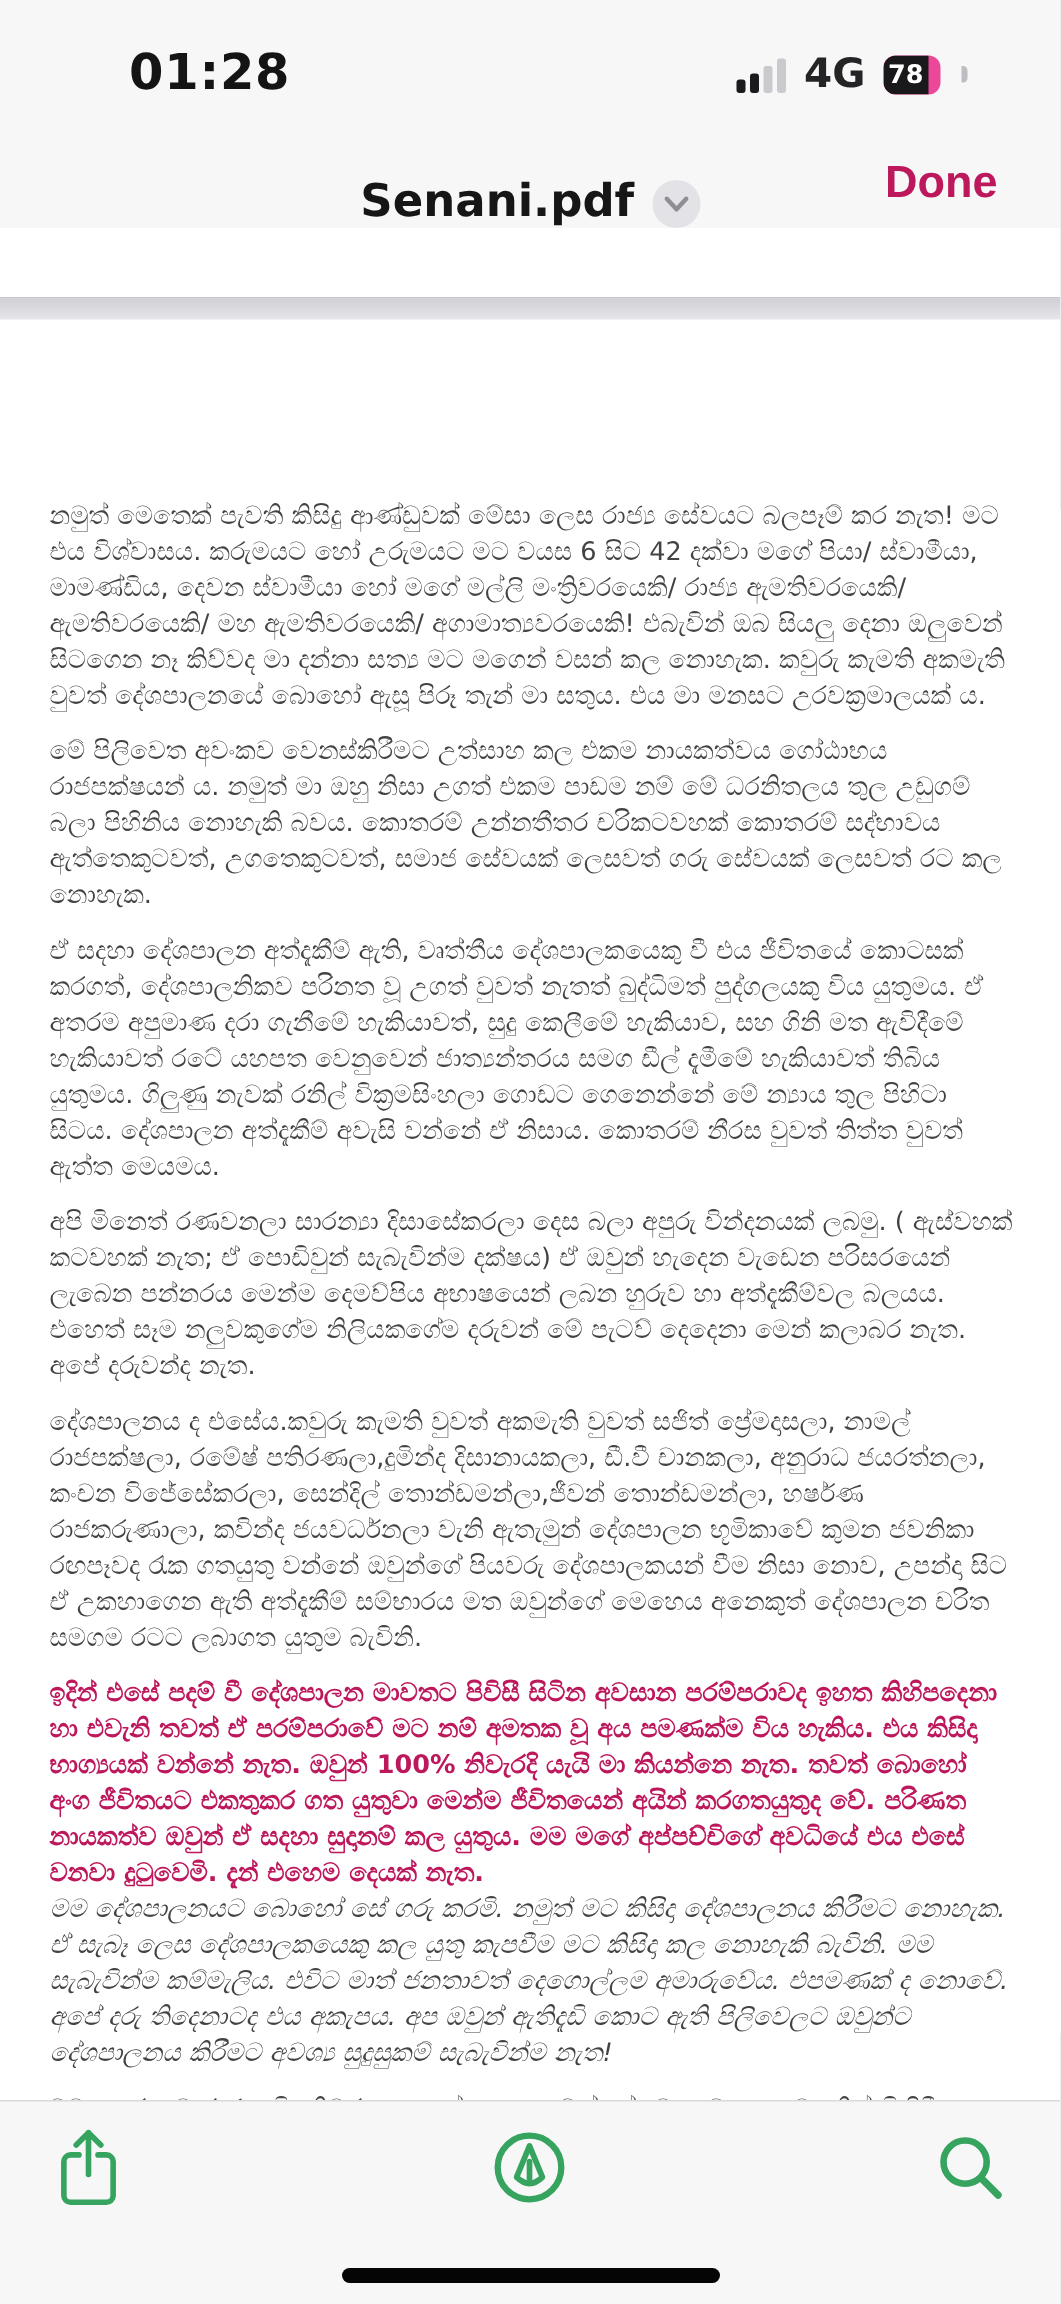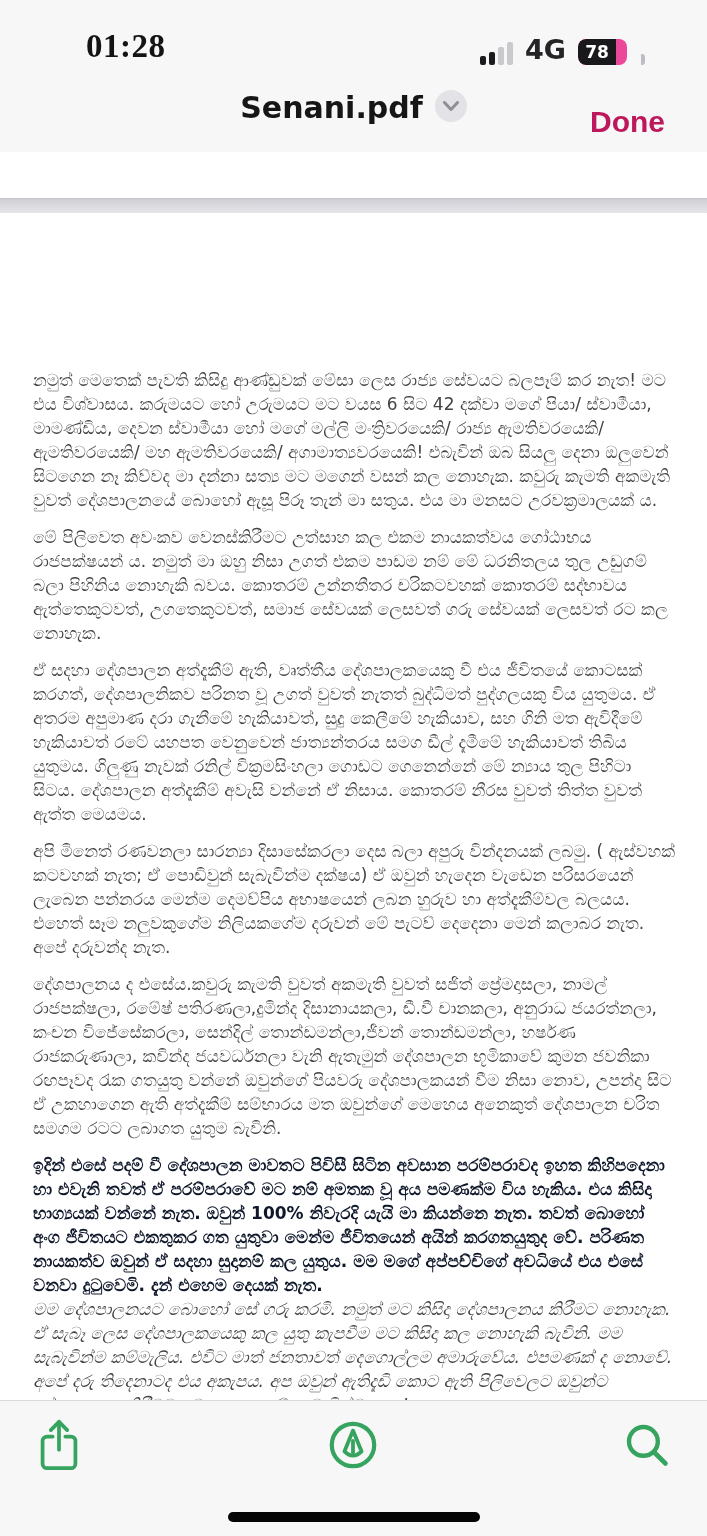--- a/index.html
+++ b/index.html
@@ -4,46 +4,46 @@
 <style>
   html,body{margin:0;padding:0;background:#e0e0e0;}
   *{box-sizing:border-box;}
   .screen{
     position:relative;width:707px;height:1536px;margin:0 auto;
     background:#fbfbfc;overflow:hidden;
     font-family:"DejaVu Sans",sans-serif;
   }
   
   .statusbar{position:absolute;top:0;left:0;right:0;height:90px;background:#f7f7f8;}
-  .time{position:absolute;left:86px;top:28px;font-size:33px;font-weight:700;color:#141414;letter-spacing:.5px;font-family:Liberation Serif, serif;}
-  .status-right{position:absolute;right:62px;top:34px;display:flex;align-items:flex-end;gap:12px;}
+  .time{position:absolute;left:86px;top:28px;font-size:33px;font-weight:700;color:#141414;letter-spacing:.5px;}
+  .status-right{position:absolute;right:62px;top:34px;display:flex;align-items:center;gap:12px;}
   .signal{display:flex;align-items:flex-end;gap:3px;height:24px;}
   .signal i{display:block;width:6px;border-radius:2px;background:#c9c9ce;}
   .signal i.on{background:#1b1b1d;}
   .sig1{height:9px;} .sig2{height:13px;} .sig3{height:18px;} .sig4{height:23px;}
   .nettype{font-size:27px;font-weight:600;color:#242426;}
-  .battery{position:relative;width:49px;height:26px;border-radius:8px;background:#ec4899;overflow:hidden;}
+  .battery{position:relative;width:38px;height:26px;border-radius:8px;background:#ec4899;overflow:hidden;}
   .battery-fill{position:absolute;left:0;top:0;bottom:0;width:78%;background:#19191b;border-radius:8px 0 0 8px;}
   .battery-num{position:absolute;left:0;top:0;width:78%;height:100%;display:flex;align-items:center;justify-content:center;
     color:#fff;font-size:17px;font-weight:700;}
   .battery-nub{width:4px;height:11px;border-radius:0 3px 3px 0;background:#bdbdc2;margin-left:2px;}
   
   .navbar{position:absolute;top:90px;left:0;right:0;height:62px;background:#f7f7f8;}
-  .nav-title-wrap{position:absolute;left:0;right:0;top:0;height:62px;display:flex;align-items:flex-start;justify-content:center;gap:12px;}
+  .nav-title-wrap{position:absolute;left:0;right:0;top:0;height:62px;display:flex;align-items:flex-end;justify-content:center;gap:12px;}
   .nav-title{font-size:30px;font-weight:700;color:#161616;}
   .title-chevron{width:32px;height:32px;border-radius:50%;background:#e3e3e7;display:flex;align-items:center;justify-content:center;cursor:pointer;}
   .done-btn{position:absolute;right:36px;top:14px;font-size:30px;font-weight:700;background:none;border:none;cursor:pointer;}
   
   .content{position:absolute;top:152px;left:0;right:0;bottom:136px;background:#ffffff;overflow:hidden;}
   .page-separator{position:absolute;top:46px;left:0;right:0;height:15px;
     background:linear-gradient(#cfcfd5,#e6e6ea);border-top:1px solid #c6c6cc;}
   .doc-text{position:absolute;top:180px;left:33px;width:643px;color:#434343;
-    font-size:17px;line-height:24px;margin-top:36px;}
+    font-size:17px;line-height:24px;}
   .doc-text p{margin:0 0 13px 0;}
-  .doc-text p.bold{font-weight:700;color:#0f172a;}
+  .doc-text p.bold{font-weight:700;color:#be185d;}
   .doc-text p.attached{margin-top:-13px;font-style:italic;}
   
   .toolbar{position:absolute;left:0;right:0;bottom:0;height:136px;background:#f7f7f8;border-top:1px solid #d9d9de;}
   .toolbar-icons{position:absolute;top:16px;left:36px;right:36px;display:flex;align-items:center;justify-content:space-between;}
   .tool-btn{background:none;border:none;padding:0;cursor:pointer;line-height:0;}
   .home-indicator{position:absolute;left:50%;transform:translateX(-50%);bottom:14px;width:252px;height:10px;border-radius:5.5px;background:#050505;cursor:grab;}
 </style>
 </head>
 <body>
 

